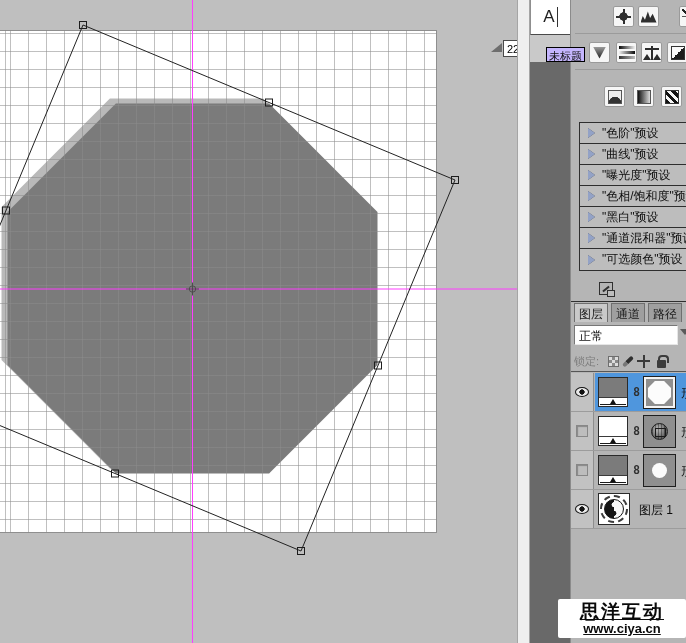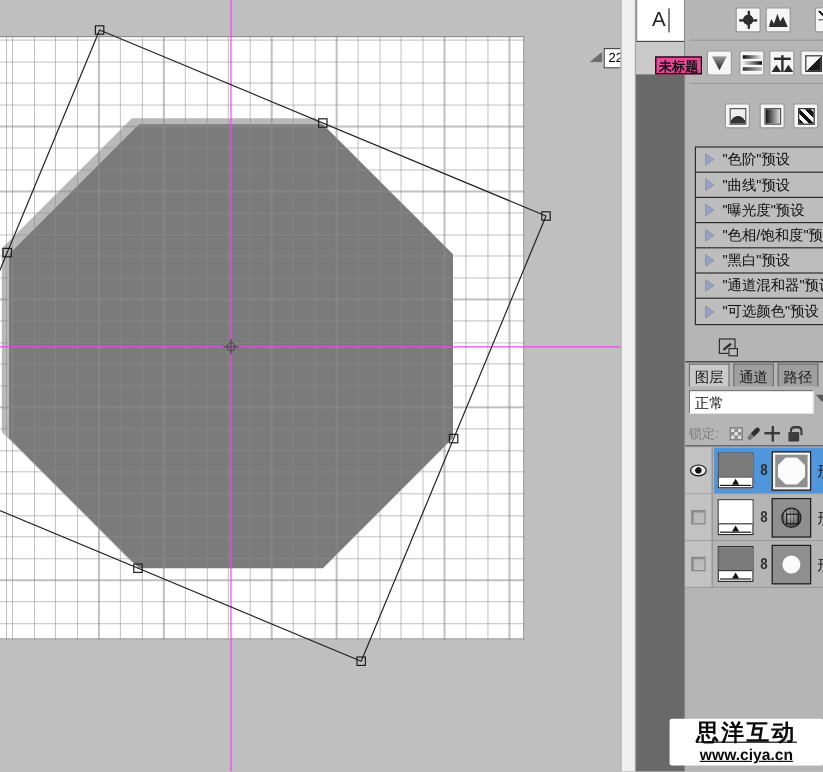--- a/index.html
+++ b/index.html
@@ -21,23 +21,23 @@
       repeating-linear-gradient(to bottom, rgba(140,140,140,.55) 0 1px, transparent 1px 18px);
     background-position:10px 0, 0 3px; }
   svg.layer-svg, svg.ui-svg { left:0; top:0; }
 
   
   #angle-icon { left:491px; top:43px; width:11px; height:9px; background:#6e6e6e;
     clip-path:polygon(0 100%,100% 100%,100% 0); }
   #angle-input { left:503px; top:40px; width:43px; height:17px; border:1px solid #4a4a4a;
     background:#fff; font-size:11px; padding:0 0 0 3px; font-family:inherit; }
   #angle-unit { left:566px; top:40px; font-size:12px; color:#1c1c1c; }
-  #doc-tooltip { left:546px; top:47px; width:39px; height:15px; background:#ec4899;
+  #doc-tooltip { left:546px; top:47px; width:39px; height:15px; background:#c4b5fd;
     border:1px solid #000; overflow:hidden; font-size:11px; line-height:17px;
-    white-space:nowrap; padding-left:2px; z-index:60;font-weight:bold; }
+    white-space:nowrap; padding-left:2px; z-index:60; }
   #char-box { left:530px; top:0; width:40px; height:35px; background:#fff;
     border-bottom:1px solid #4a4a4a; border-left:1px solid #8f8f8f;
     display:flex; align-items:center; justify-content:center; z-index:5; }
   #char-box .letter { font-size:17px; color:#222; }
   #char-box .cursor { width:1px; height:20px; background:#333; margin-left:2px; }
   #char-gap { left:530px; top:35px; width:40px; height:27px; background:#c9c9c9; }
   #light-strip { left:517px; top:0; width:13px; height:643px; background:#efefef;
     border-left:1px solid #a5a5a5; border-right:1px solid #a5a5a5; }
   #dark-column { left:530px; top:62px; width:40px; height:581px; background:#696969; }
 
@@ -355,19 +355,28 @@
           <div class="adj-tri"></div>
         </div>
     </div>
     <span class="chain">8</span>
     <div class="mask-thumb">
         <span class="m-circle"></span>
       </div>
     <span class="layer-name name-frag">形</span>
   </div>
 
+  <div class="layer-row" style="top:490px;">
+    <div class="vis-col">
+        <span class="eye"></span>
+      </div>
+    <div class="img-thumb">
+        <span class="bagua"></span>
+      </div>
+    <span class="layer-name name-main">图层 1</span>
+  </div>
 
 </div>
 
 <div id="watermark" class="abs">
   <span class="wm-title">思洋互动</span>
   <span class="wm-url">www.ciya.cn</span>
 </div>
 
 </body></html>

